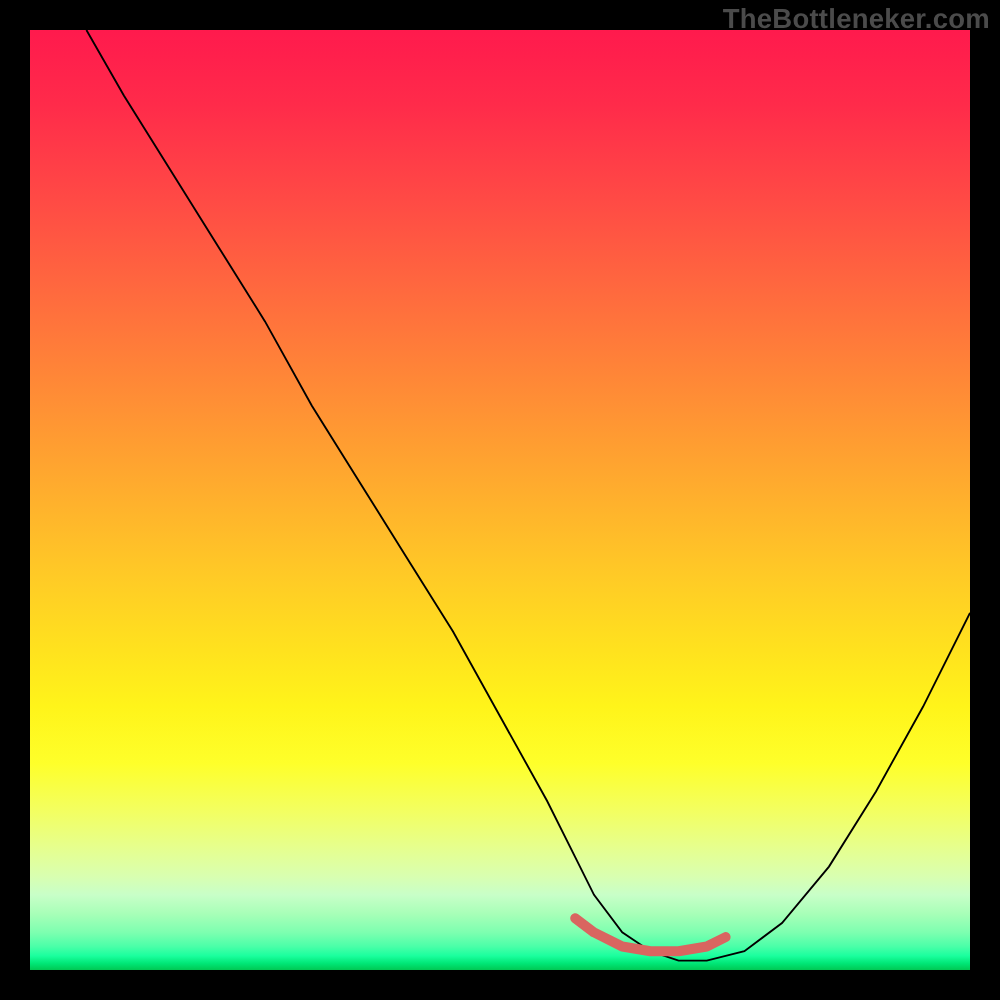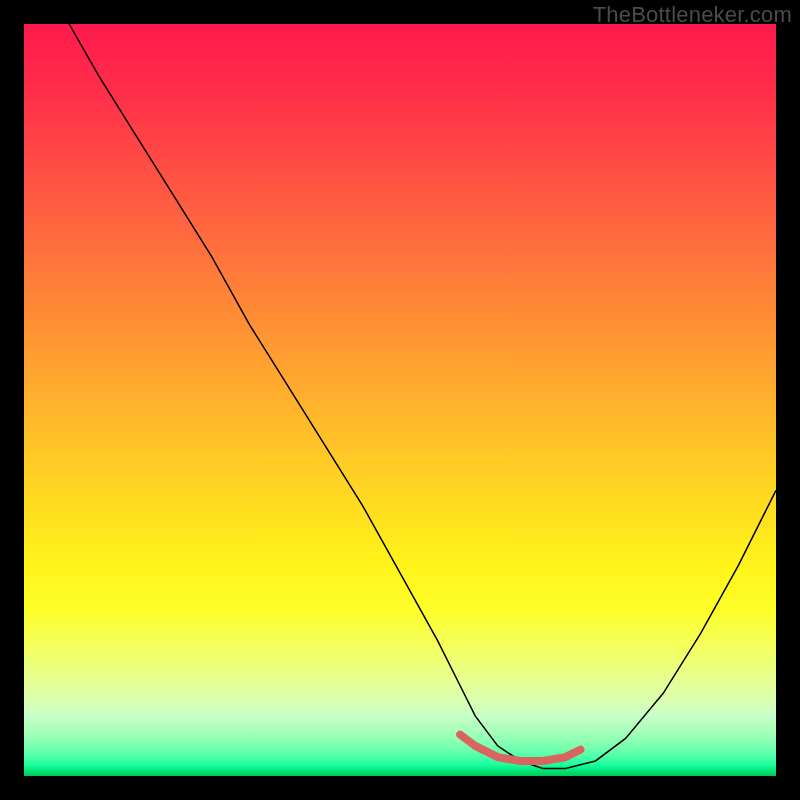--- a/index.html
+++ b/index.html
@@ -16,21 +16,21 @@
     width: 800px;
     height: 800px;
     background: #000;
   }
   .watermark {
     position: absolute;
     top: 2px;
     right: 8px;
     color: #4b4b4b;
     font-size: 22px;
-    font-weight: 400;
+    font-weight: 700;
     letter-spacing: 0.2px;
     z-index: 10;
   }
   .plot-area {
     position: absolute;
     left: 24px;
     top: 24px;
     width: 752px;
     height: 752px;
     overflow: hidden;

